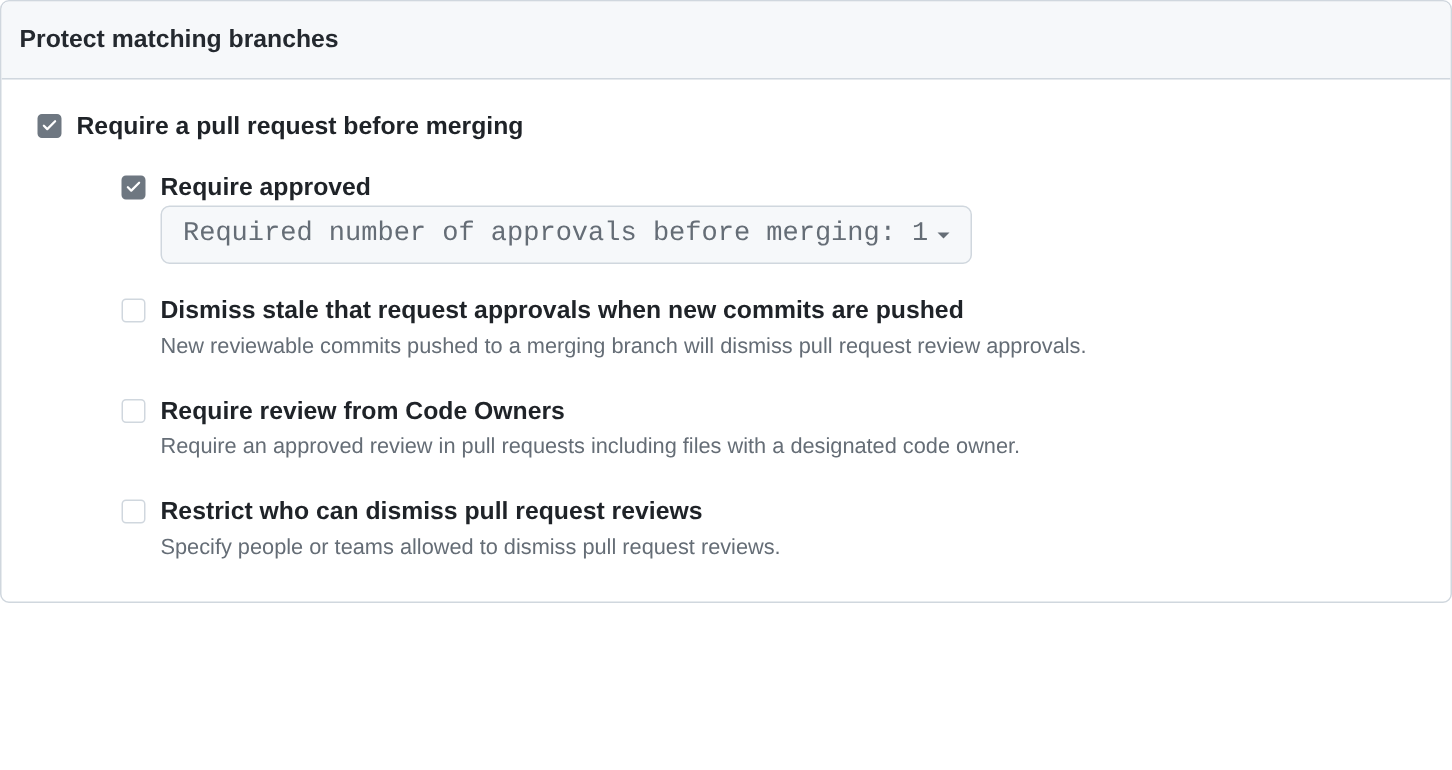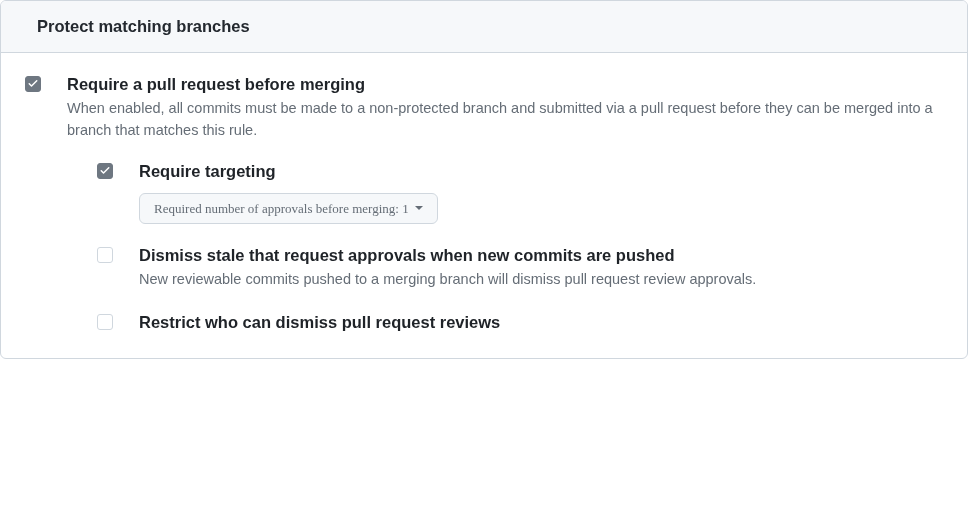--- a/index.html
+++ b/index.html
@@ -10,35 +10,35 @@
       font-size: 14px;
     }
     .panel {
       border: 1px solid #d0d7de;
       border-radius: 6px;
       width: 968px;
       overflow: hidden;
     }
     .panel-header {
       background: #f6f8fa;
-      padding: 16px 36px;
+      padding: 16px 12px;
       border-bottom: 1px solid #d0d7de;
     }
     .panel-header-title {
       font-size: 16.5px;
       font-weight: 600;
       color: #24292f;
     }
     .panel-body {
       padding: 20px 24px 24px 24px;
     }
     .option-row {
       display: flex;
       align-items: flex-start;
-      gap: 26px;
+      gap: 10px;
       margin-bottom: 18px;
     }
     .option-row:last-child { margin-bottom: 0; }
     .checkbox {
       width: 16px;
       height: 16px;
       border: 1px solid #d0d7de;
       border-radius: 3px;
       background: #ffffff;
       flex-shrink: 0;
@@ -76,29 +76,28 @@
     .nested {
       margin-left: 30px;
       margin-top: 18px;
     }
     .nested .option-row { margin-bottom: 20px; }
     .nested .option-row:last-child { margin-bottom: 0; }
     .dropdown-btn {
       display: inline-flex;
       align-items: center;
       gap: 4px;
-      margin-top: 10px;
       padding: 5px 14px;
-      font-size: 13px;
+      font-size: 18px;
       color: #656d76;
       background: #f6f8fa;
       border: 1px solid #d0d7de;
       border-radius: 6px;
       cursor: pointer;
-      font-family: Liberation Serif, serif;
+      font-family: Liberation Mono, monospace;
       line-height: 1.5;
     }
     .caret {
       width: 0;
       height: 0;
       border-left: 4px solid transparent;
       border-right: 4px solid transparent;
       border-top: 4px solid #656d76;
       display: inline-block;
       margin-left: 2px;
@@ -114,56 +113,65 @@
   <div class="panel-body">
 
     <div class="option-row">
       <span class="checkbox checked">
         <svg width="12" height="12" viewBox="0 0 12 12">
             <path fill="#ffffff" d="M10.28 2.28a.75.75 0 0 1 0 1.06L5.03 8.59a.75.75 0 0 1-1.06 0L1.72 6.34a.75.75 0 1 1 1.06-1.06L4.5 6.97l4.72-4.69a.75.75 0 0 1 1.06 0z"></path>
           </svg>
       </span>
       <div class="option-content">
         <div class="option-title">Require a pull request before merging</div>
-        <div class="option-desc">When enabled, all commits must be made to a non-protected branch and submitted via a pull request before they can be merged into a branch that matches this rule.</div>
 
         <div class="nested">
 
           <div class="option-row">
             <span class="checkbox checked">
               <svg width="12" height="12" viewBox="0 0 12 12">
                   <path fill="#ffffff" d="M10.28 2.28a.75.75 0 0 1 0 1.06L5.03 8.59a.75.75 0 0 1-1.06 0L1.72 6.34a.75.75 0 1 1 1.06-1.06L4.5 6.97l4.72-4.69a.75.75 0 0 1 1.06 0z"></path>
                 </svg>
             </span>
             <div class="option-content">
-              <div class="option-title">Require targeting</div>
+              <div class="option-title">Require approved</div>
               <button class="dropdown-btn">
                 <span>Required number of approvals before merging: 1</span>
                 <span class="caret"></span>
               </button>
             </div>
           </div>
 
           <div class="option-row">
             <span class="checkbox">
               
             </span>
             <div class="option-content">
               <div class="option-title">Dismiss stale that request approvals when new commits are pushed</div>
               <div class="option-desc">New reviewable commits pushed to a merging branch will dismiss pull request review approvals.</div>
             </div>
           </div>
 
+          <div class="option-row">
+            <span class="checkbox">
+              
+            </span>
+            <div class="option-content">
+              <div class="option-title">Require review from Code Owners</div>
+              <div class="option-desc">Require an approved review in pull requests including files with a designated code owner.</div>
+            </div>
+          </div>
 
           <div class="option-row">
             <span class="checkbox">
               
             </span>
             <div class="option-content">
               <div class="option-title">Restrict who can dismiss pull request reviews</div>
+              <div class="option-desc">Specify people or teams allowed to dismiss pull request reviews.</div>
             </div>
           </div>
 
         </div>
       </div>
     </div>
 
   </div>
 </div>
 

